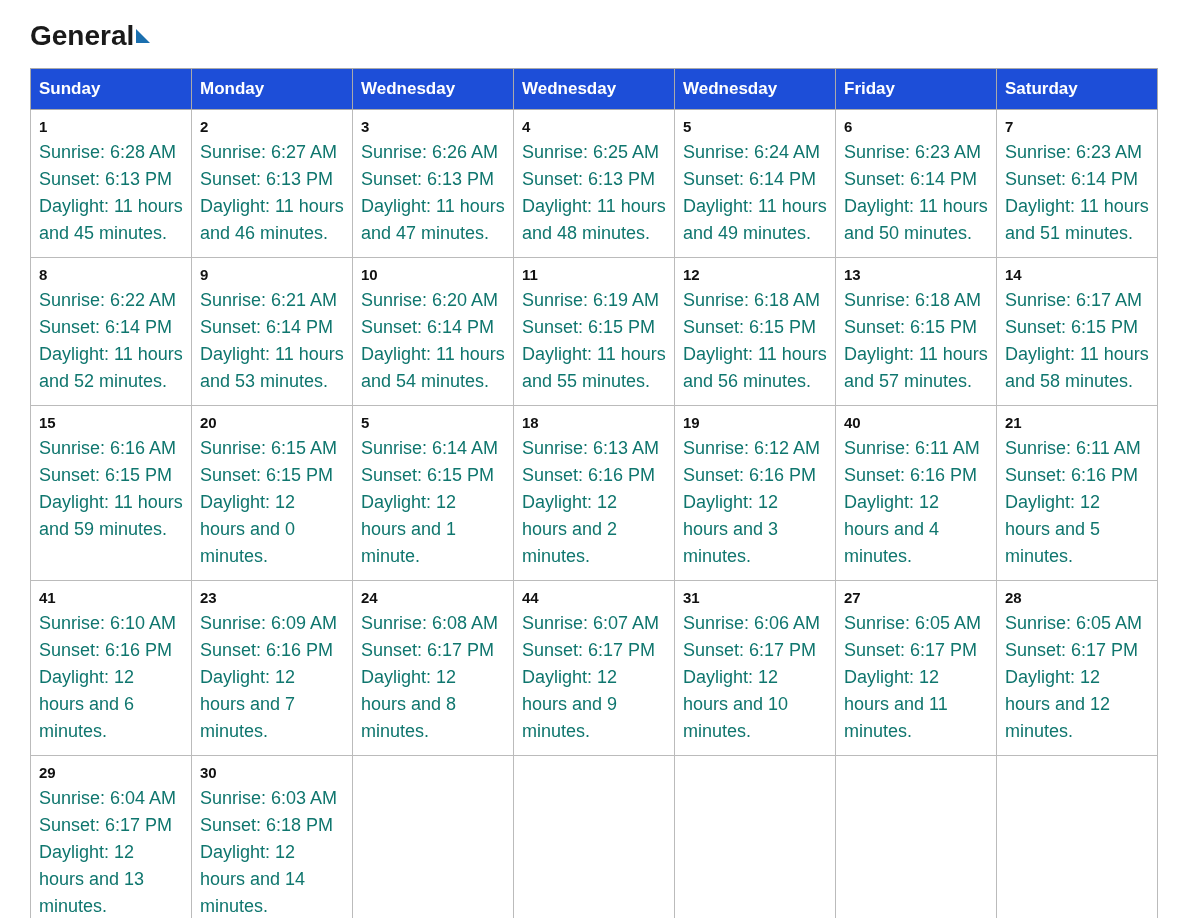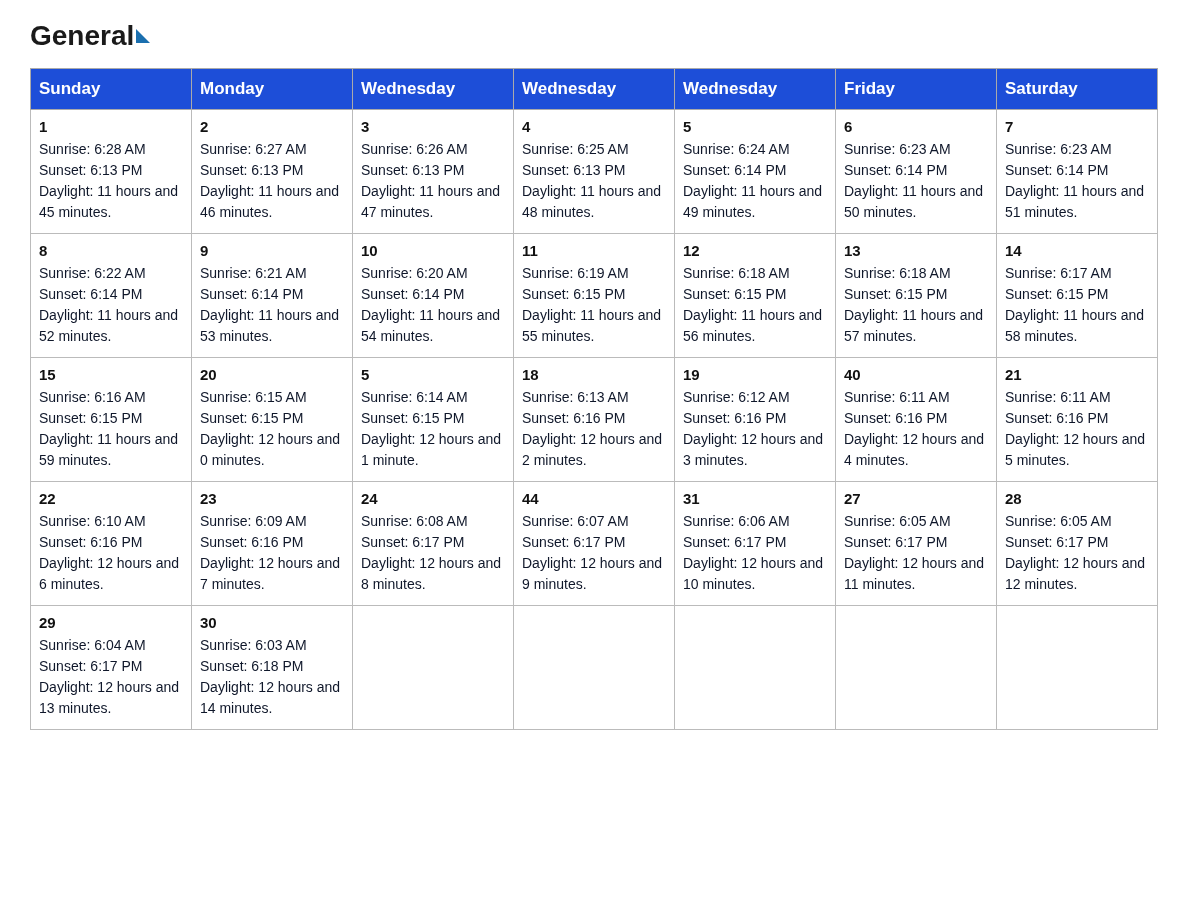--- a/index.html
+++ b/index.html
@@ -83,23 +83,23 @@
       min-height: 100px;
     }
     .day-number {
       font-size: 15px;
       font-weight: bold;
       color: #111;
       margin-bottom: 4px;
       display: block;
     }
     .day-info {
-      font-size: 14px;
+      font-size: 18px;
       line-height: 1.5;
-      color: #0f172a;
+      color: #0f766e;
     }
     .empty-cell {
       background: #fff;
     }
   </style>
 </head>
 <body>
 
 <div class="header">
   <div class="logo">
@@ -212,21 +212,21 @@
           <span class="day-number">40</span>
           <div class="day-info">Sunrise: 6:11 AM<br>Sunset: 6:16 PM<br>Daylight: 12 hours and 4 minutes.</div>
         </td>
         <td>
           <span class="day-number">21</span>
           <div class="day-info">Sunrise: 6:11 AM<br>Sunset: 6:16 PM<br>Daylight: 12 hours and 5 minutes.</div>
         </td>
       </tr>
       <tr>
         <td>
-          <span class="day-number">22</span>
+          <span class="day-number">41</span>
           <div class="day-info">Sunrise: 6:10 AM<br>Sunset: 6:16 PM<br>Daylight: 12 hours and 6 minutes.</div>
         </td>
         <td>
           <span class="day-number">23</span>
           <div class="day-info">Sunrise: 6:09 AM<br>Sunset: 6:16 PM<br>Daylight: 12 hours and 7 minutes.</div>
         </td>
         <td>
           <span class="day-number">24</span>
           <div class="day-info">Sunrise: 6:08 AM<br>Sunset: 6:17 PM<br>Daylight: 12 hours and 8 minutes.</div>
         </td>

